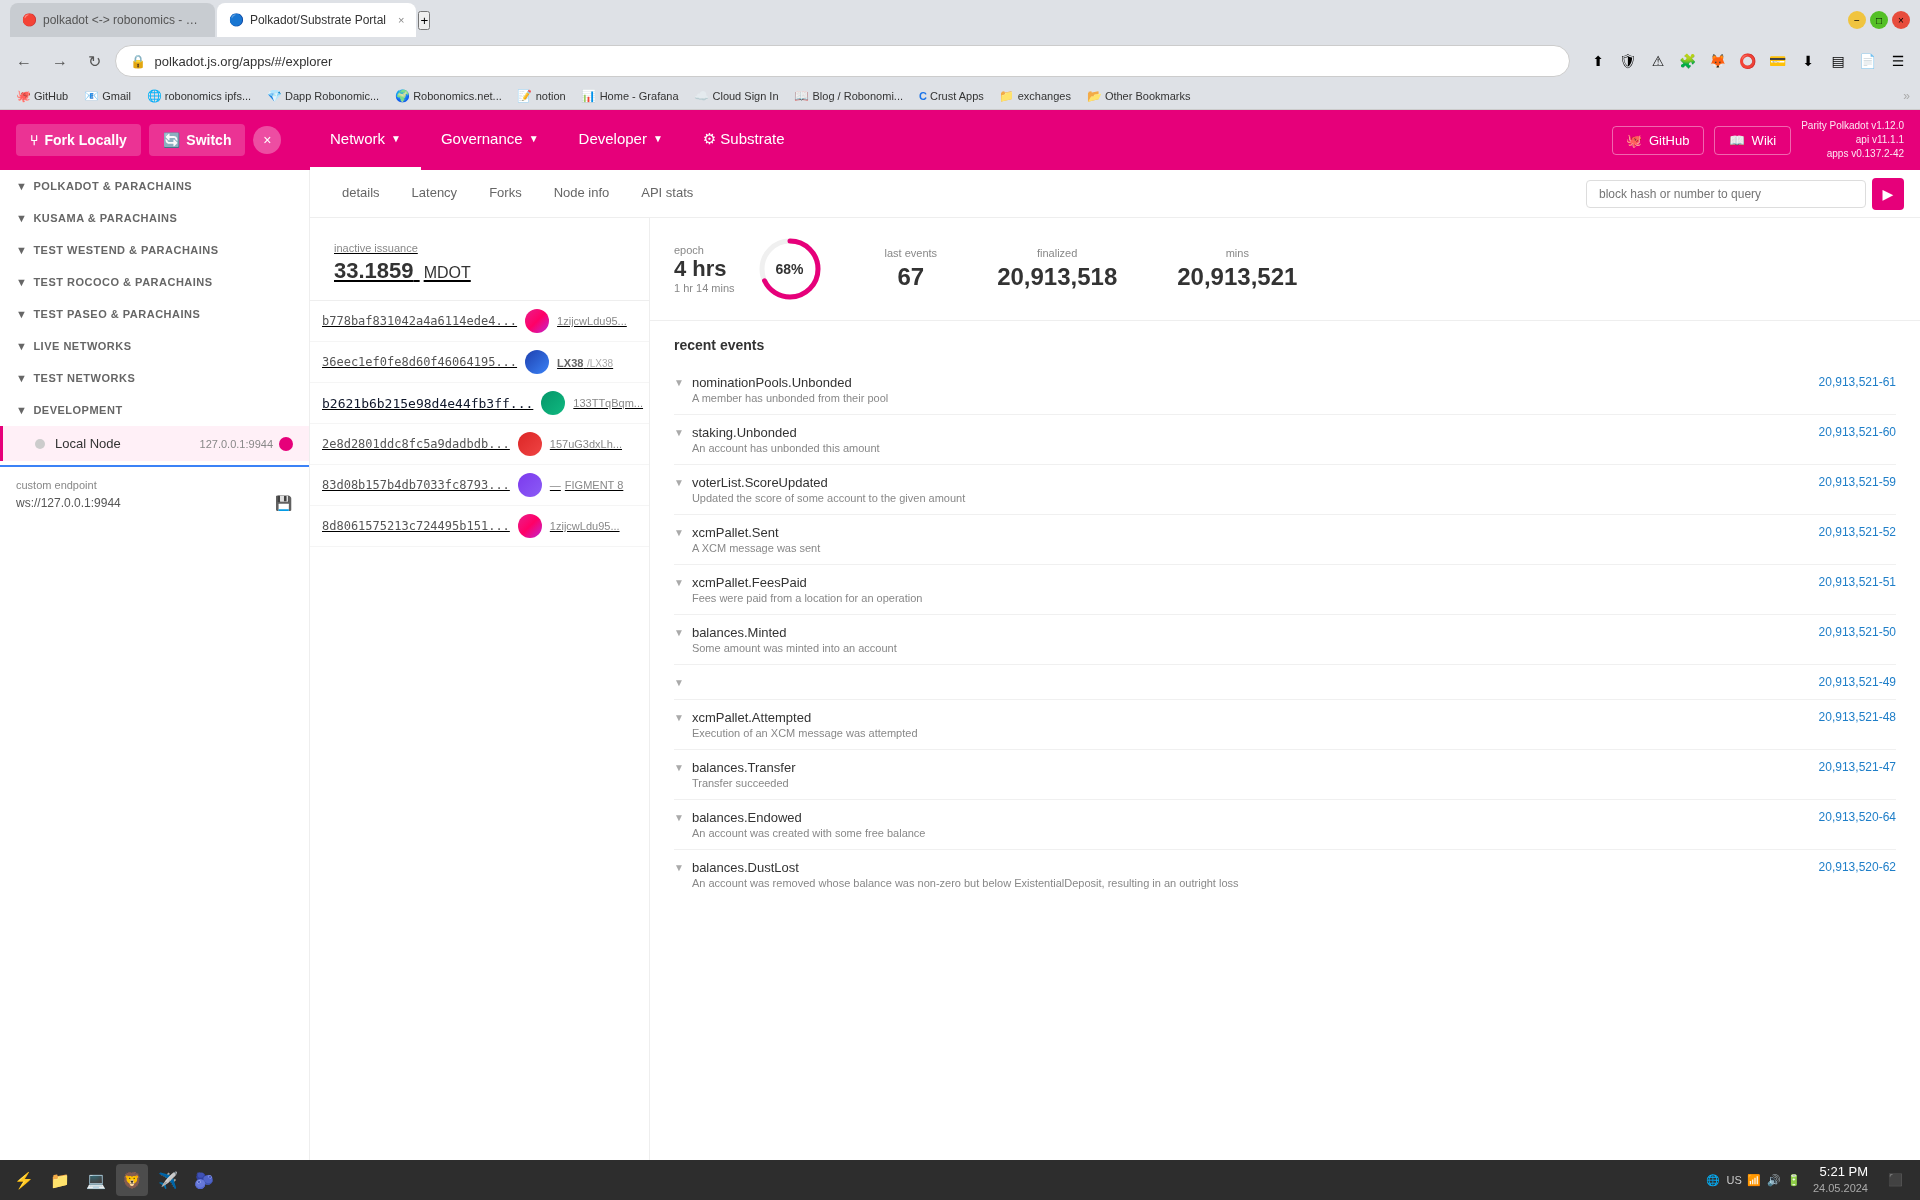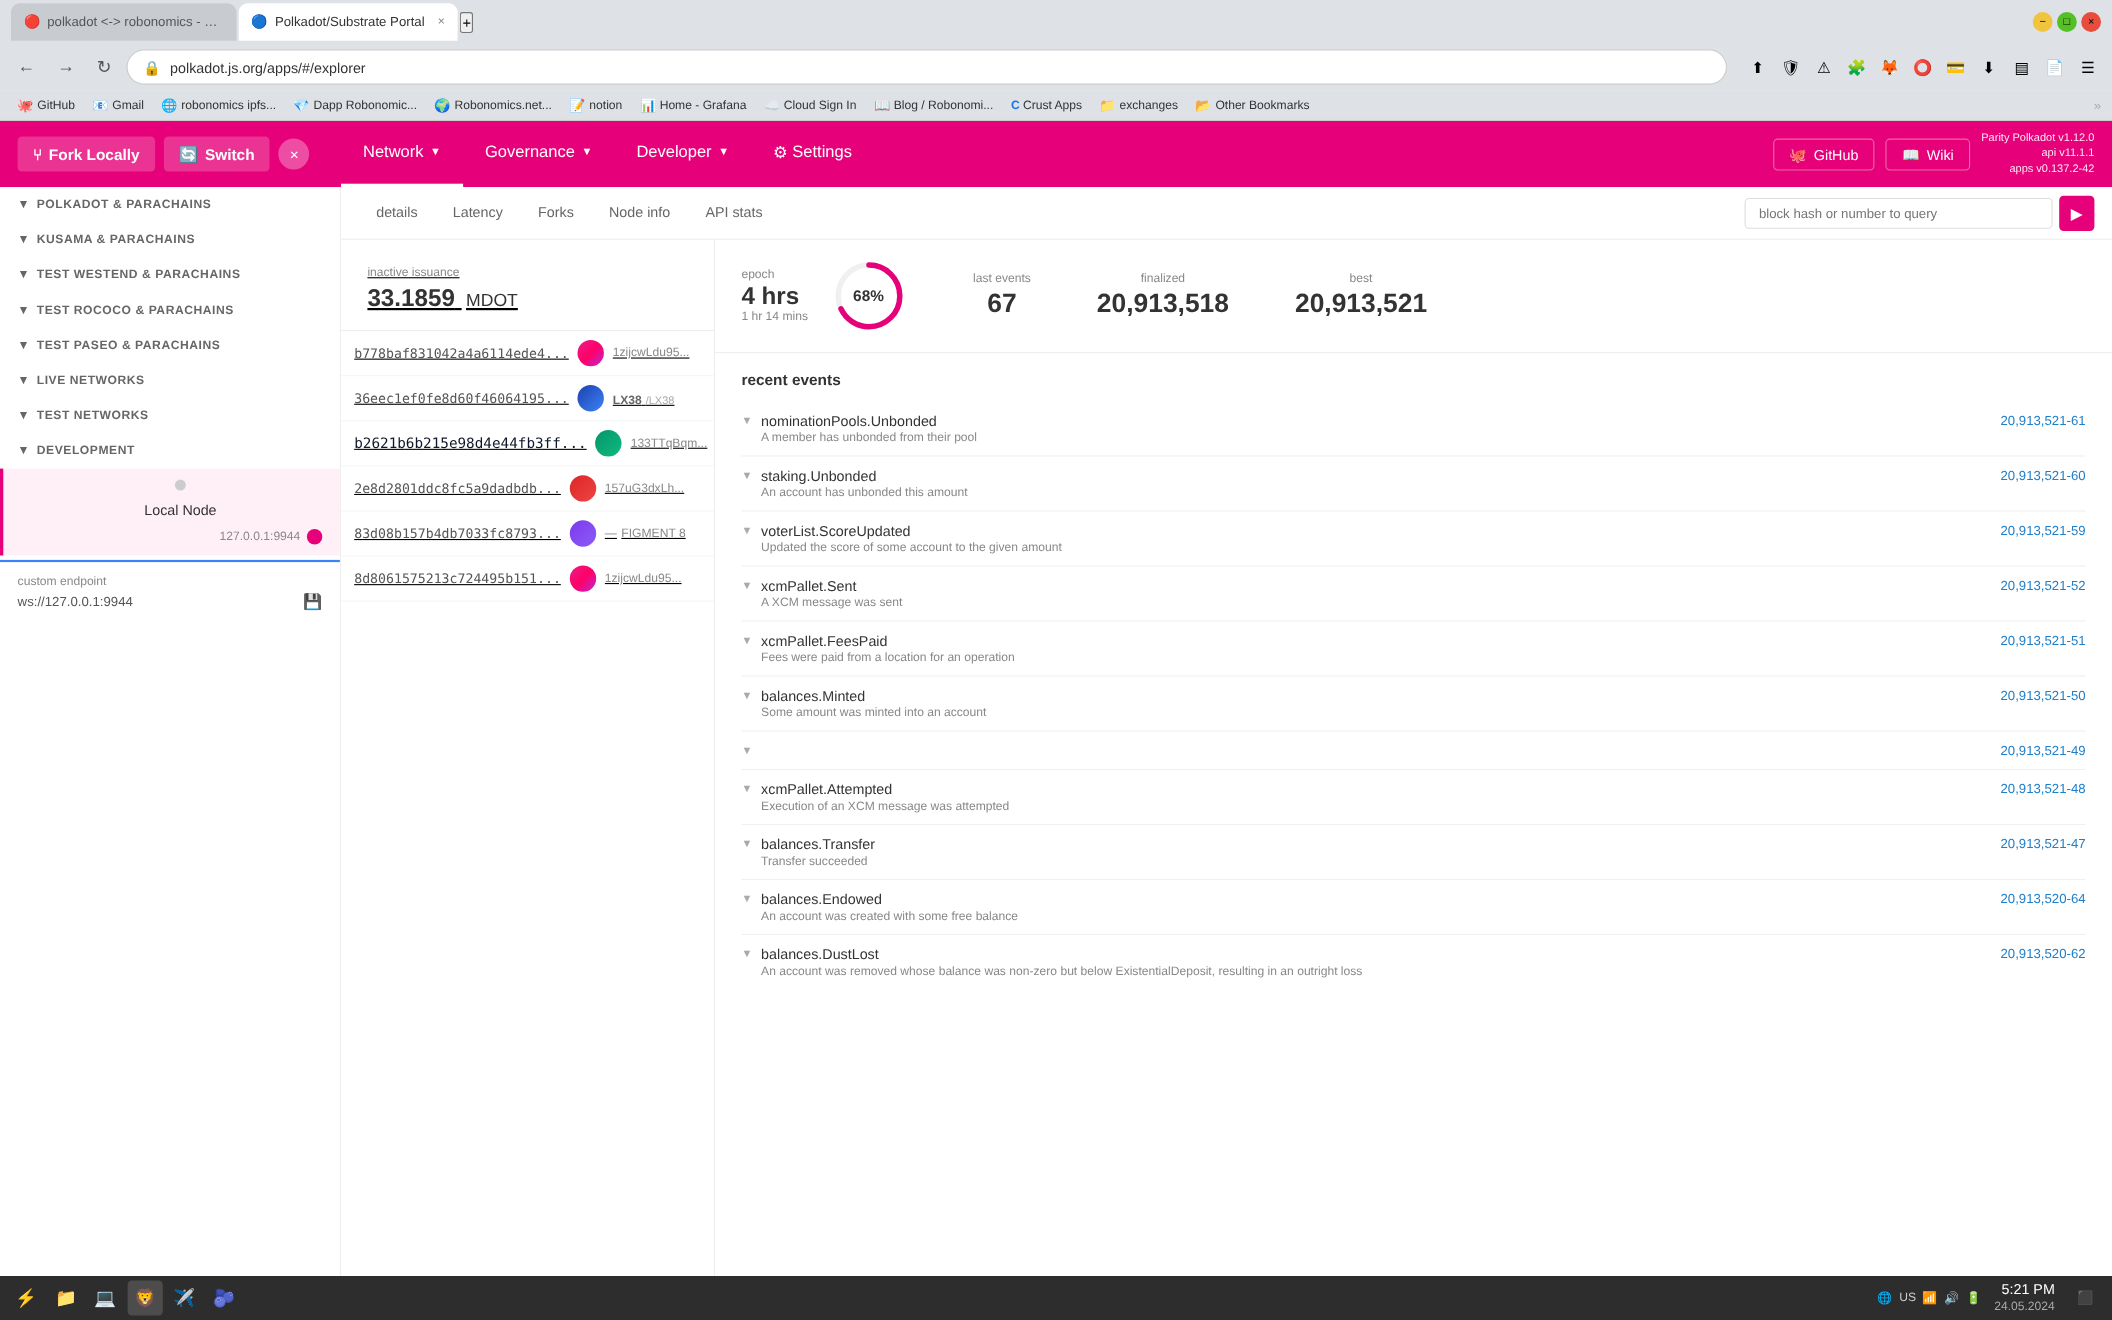--- a/index.html
+++ b/index.html
@@ -42,21 +42,21 @@
     .github-btn { display: flex; align-items: center; gap: 6px; color: white; background: none; border: 1px solid rgba(255,255,255,0.4); padding: 6px 14px; border-radius: 4px; cursor: pointer; font-size: 13px; }
     .wiki-btn { display: flex; align-items: center; gap: 6px; color: white; background: none; border: 1px solid rgba(255,255,255,0.4); padding: 6px 14px; border-radius: 4px; cursor: pointer; font-size: 13px; }
     .version-info { text-align: right; color: rgba(255,255,255,0.9); font-size: 10px; line-height: 1.4; }
 
     
     .main-layout { display: flex; flex: 1; overflow: hidden; }
 
     
     .sidebar { width: 310px; background: #fff; border-right: 1px solid #eee; overflow-y: auto; flex-shrink: 0; }
     .sidebar-group-header { display: flex; align-items: center; gap: 6px; padding: 10px 16px; cursor: pointer; font-size: 11px; font-weight: 700; color: #666; text-transform: uppercase; letter-spacing: 0.5px; }
-    .sidebar-item { display: flex; align-items: center; gap: 10px; padding: 10px 16px 10px 32px; cursor: pointer; font-size: 13px; color: #333; flex-direction: column; }
+    .sidebar-item { display: flex; align-items: center; gap: 10px; padding: 10px 16px 10px 32px; cursor: pointer; font-size: 13px; color: #333; }
     .sidebar-item.active { background: #fff0f7; border-left: 3px solid #e6007a; }
     .sidebar-item .node-dot { width: 10px; height: 10px; border-radius: 50%; background: #ccc; flex-shrink: 0; }
     .sidebar-item .node-dot.connected { background: #ccc; }
     .custom-endpoint { padding: 12px 16px; border-top: 2px solid #3b82f6; margin-top: 4px; }
     .custom-endpoint-label { font-size: 11px; color: #888; margin-bottom: 4px; }
     .custom-endpoint-input { display: flex; align-items: center; gap: 6px; }
     .custom-endpoint-value { font-size: 12px; color: #555; flex: 1; }
     .save-icon { color: #888; font-size: 14px; cursor: pointer; }
 
     
@@ -244,21 +244,21 @@
       <div class="nav-item">
         <span>Governance</span>
         <span class="chevron">▼</span>
       </div>
       <div class="nav-item">
         <span>Developer</span>
         <span class="chevron">▼</span>
       </div>
       <div class="nav-item">
         <span>⚙</span>
-        <span>Settings</span>
+        <span>Substrate</span>
       </div>
     </nav>
     <div class="nav-right">
       <button class="github-btn">
         <span>🐙</span>
         <span>GitHub</span>
       </button>
       <button class="wiki-btn">
         <span>📖</span>
         <span>Wiki</span>
@@ -427,21 +427,21 @@
               <div class="stat-label">last events</div>
               <div class="stat-value">67</div>
             </div>
 
             <div class="stat-item">
               <div class="stat-label">finalized</div>
               <div class="stat-value">20,913,518</div>
             </div>
 
             <div class="stat-item">
-              <div class="stat-label">best</div>
+              <div class="stat-label">mins</div>
               <div class="stat-value">20,913,521</div>
             </div>
           </div>
 
           <div class="recent-events">
             <div class="recent-events-title">recent events</div>
 
             <div class="event-row">
               <span class="event-chevron">▼</span>
               <div class="event-info">

